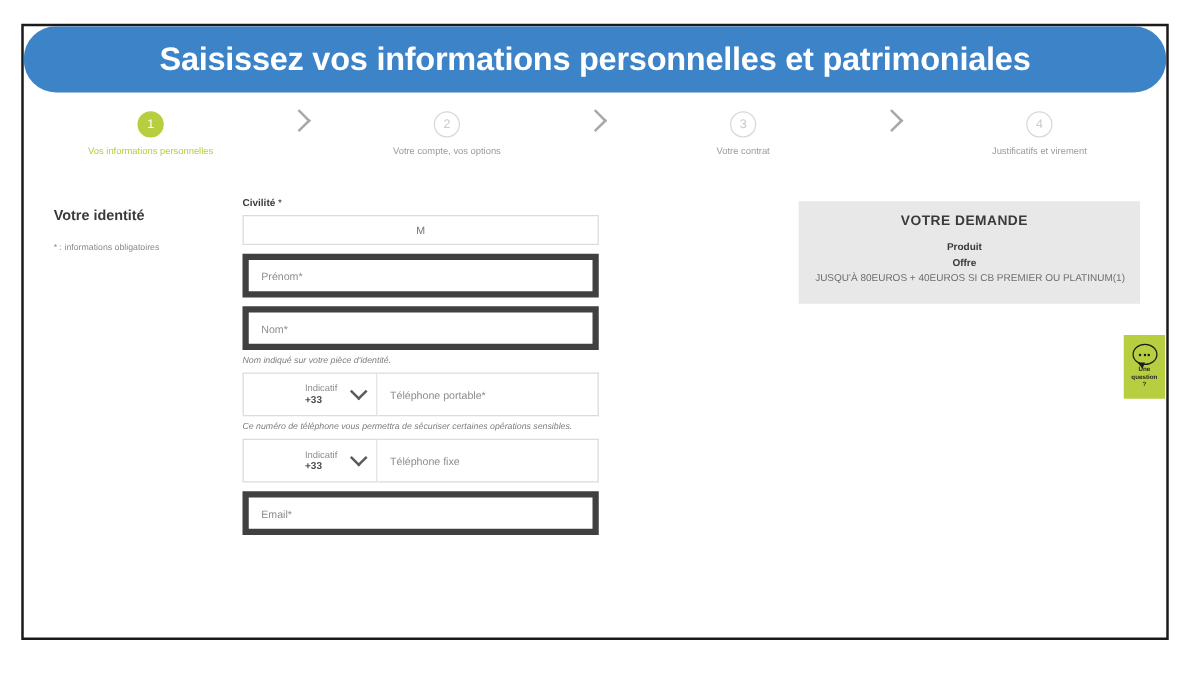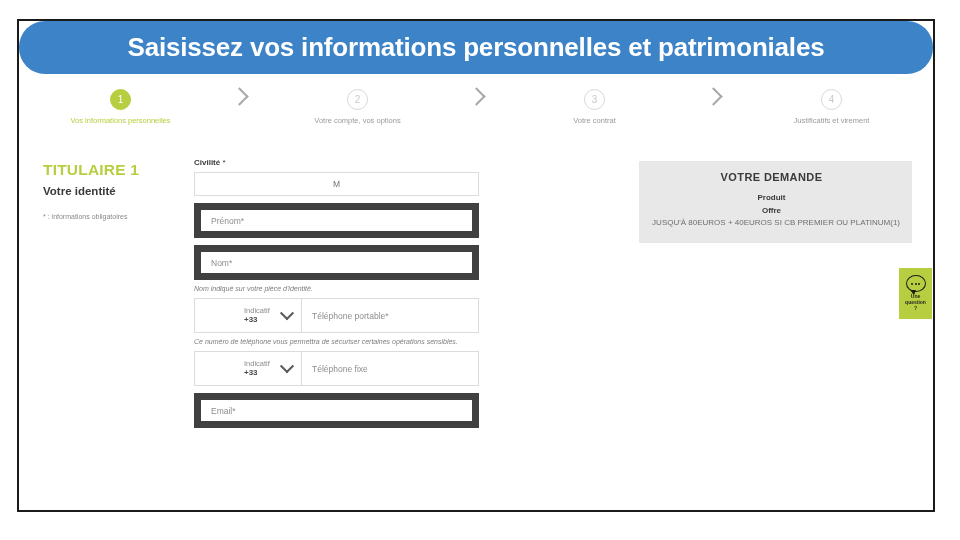--- a/index.html
+++ b/index.html
@@ -178,21 +178,21 @@
     display: flex;
     align-items: center;
     justify-content: center;
     font-size: 8.5px;
     color: #737373;
     box-sizing: border-box;
   }
 
   .input-box {
     height: 35px;
-    border: 7px solid #404040;
+    border: 5px solid #404040;
     background: #ffffff;
     box-sizing: border-box;
     display: flex;
     align-items: center;
     padding-left: 10px;
     margin-top: 7px;
     font-size: 8.5px;
     color: #8d8d8d;
   }
   .input-box .ast { color: #8d8d8d; }
@@ -372,21 +372,20 @@
       <div class="step">
         <div class="step-circle inactive">4</div>
         <div class="step-label inactive">Justificatifs et virement</div>
       </div>
 
     </div>
 
     <div class="body-area">
 
       <div class="titulaire">
-        <div class="titulaire-h">TITULAIRE 1</div>
         <div class="identite-h">Votre identité</div>
         <div class="obligatoire">
           <span class="ast">*</span>
           <span>: informations obligatoires</span>
         </div>
       </div>
 
       <div class="form-col">
 
         <div style="height:22px"></div>

